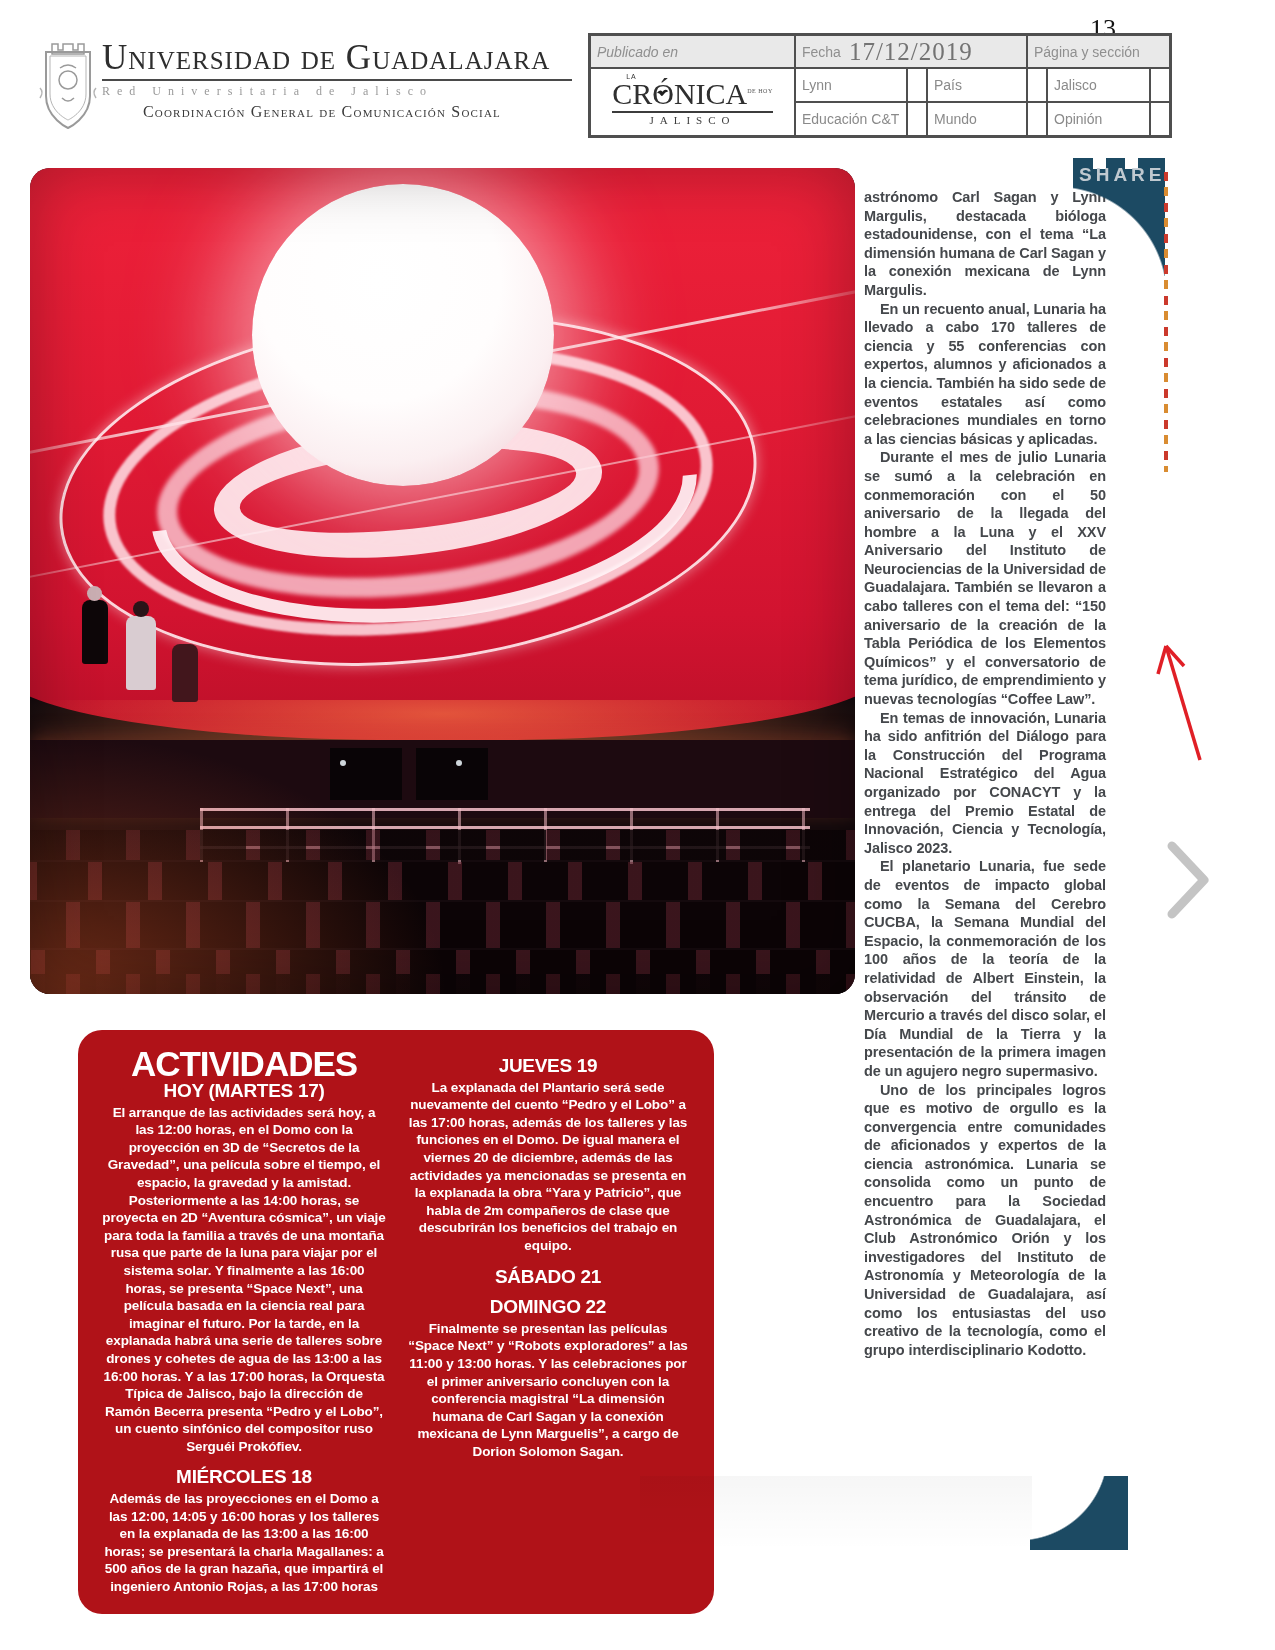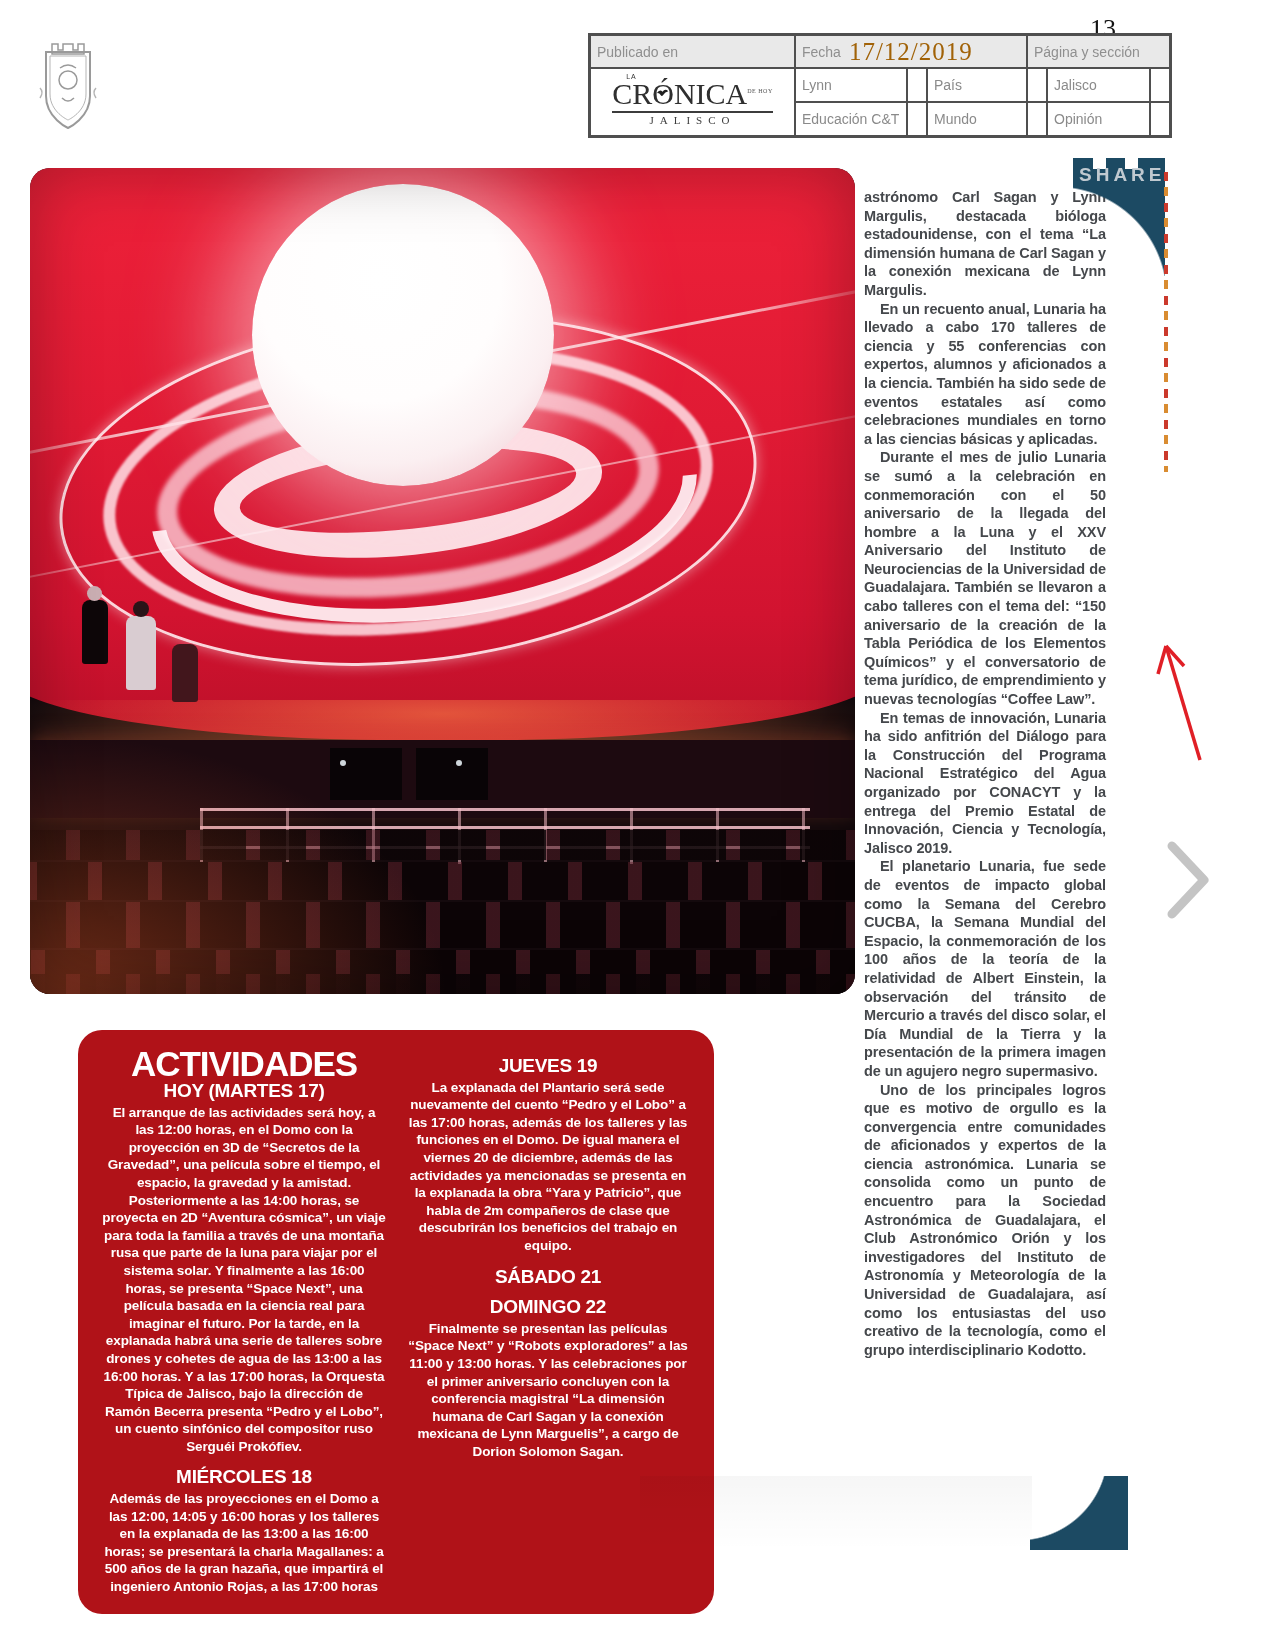--- a/index.html
+++ b/index.html
@@ -16,25 +16,25 @@
   .uni-dept{font-family:"Liberation Serif",serif;font-variant:small-caps;font-size:16px;color:#3a3a3a;
             letter-spacing:1.2px;margin-top:4px;text-align:center;width:440px;}
 
   
   .clip-table{position:absolute;left:588px;top:33px;display:grid;
               grid-template-columns:205px 112px 20px 100px 20px 103px 20px;
               grid-template-rows:33px 34px 34px;border:2px solid #4f4f4f;}
   .clip-table>div{border:1px solid #4f4f4f;display:flex;align-items:center;padding:0 6px;
                   font-size:14px;color:#8a8a8a;background:#fff;overflow:hidden;}
   .clip-table .hdr{background:#e9e9e9;color:#8f8f8f;}
-  .cell-pub{grid-column:1;grid-row:1;}
+  .cell-pub{grid-column:1;grid-row:1;font-style:italic;}
   .cell-fecha{grid-column:2/5;grid-row:1;gap:8px;}
   .cell-pagsec{grid-column:5/8;grid-row:1;}
   .cell-logo{grid-column:1;grid-row:2/4;justify-content:center;}
-  .date-val{font-family:"Liberation Serif",serif;font-size:25px;color:#a16207;letter-spacing:1px;}
+  .date-val{font-family:"Liberation Serif",serif;font-size:25px;color:#737373;letter-spacing:1px;}
   .cat{color:#7d7d7d;}
   .page-number{position:absolute;left:1090px;top:14px;font-family:"Liberation Serif",serif;
                font-size:26px;color:#141414;}
 
   
   .cronica{position:relative;text-align:center;line-height:1;}
   .cronica .la{position:absolute;left:14px;top:-6px;font-size:7px;letter-spacing:1px;color:#333;}
   .cron-name{font-family:"Liberation Serif",serif;font-size:30px;color:#2f2f2f;letter-spacing:0;}
   .cron-o{position:relative;display:inline-block;}
   .bird{position:absolute;left:4px;top:9px;width:13px;height:9px;}
@@ -131,20 +131,25 @@
 <div class="page">
 
   <svg class="crest" viewBox="0 0 60 96">
     <path d="M8 14 h44 v44 c0 22 -22 32 -22 32 s-22 -10 -22 -32 z" fill="none" stroke="#9a9a9a" stroke-width="2"></path>
     <path d="M12 18 h36 v38 c0 18 -18 26 -18 26 s-18 -8 -18 -26 z" fill="none" stroke="#b5b5b5" stroke-width="1"></path>
     <path d="M14 6 h6 v6 h5 v-6 h10 v6 h5 v-6 h6 v10 h-32 z" fill="none" stroke="#9a9a9a" stroke-width="1.5"></path>
     <circle cx="30" cy="42" r="9" fill="none" stroke="#9a9a9a" stroke-width="1.5"></circle>
     <path d="M24 60 q6 6 12 0 M22 30 q8 -6 16 0" fill="none" stroke="#9a9a9a" stroke-width="1.5"></path>
     <path d="M2 50 q4 4 0 10 M58 50 q-4 4 0 10" fill="none" stroke="#b5b5b5" stroke-width="1.5"></path>
   </svg>
+  <div class="uni-block">
+    <div class="uni-name">Universidad de Guadalajara</div>
+    <div class="uni-net">Red Universitaria de Jalisco</div>
+    <div class="uni-dept">Coordinación General de Comunicación Social</div>
+  </div>
 
   <div class="page-number">13</div>
 
   <div class="clip-table">
     <div class="hdr cell-pub">Publicado en</div>
     <div class="hdr cell-fecha">
       <span>Fecha</span>
       <span class="date-val">17/12/2019</span>
     </div>
     <div class="hdr cell-pagsec">Página y sección</div>
@@ -209,21 +214,21 @@
     <div class="seat-row sr4"></div>
     <div class="seat-row sr5"></div>
     <div class="warm-light"></div>
     <div class="vignette"></div>
   </div>
 
   <div class="article">
     <p class="first">astrónomo Carl Sagan y Lynn Margulis, destacada bióloga estadounidense, con el tema “La dimensión humana de Carl Sagan y la conexión mexicana de Lynn Margulis.</p>
     <p>En un recuento anual, Lunaria ha llevado a cabo 170 talleres de ciencia y 55 conferencias con expertos, alumnos y aficionados a la ciencia. También ha sido sede de eventos estatales así como celebraciones mundiales en torno a las ciencias básicas y aplicadas.</p>
     <p>Durante el mes de julio Lunaria se sumó a la celebración en conmemoración con el 50 aniversario de la llegada del hombre a la Luna y el XXV Aniversario del Instituto de Neurociencias de la Universidad de Guadalajara. También se llevaron a cabo talleres con el tema del: “150 aniversario de la creación de la Tabla Periódica de los Elementos Químicos” y el conversatorio de tema jurídico, de emprendimiento y nuevas tecnologías “Coffee Law”.</p>
-    <p>En temas de innovación, Lunaria ha sido anfitrión del Diálogo para la Construcción del Programa Nacional Estratégico del Agua organizado por CONACYT y la entrega del Premio Estatal de Innovación, Ciencia y Tecnología, Jalisco 2019.</p>
+    <p>En temas de innovación, Lunaria ha sido anfitrión del Diálogo para la Construcción del Programa Nacional Estratégico del Agua organizado por CONACYT y la entrega del Premio Estatal de Innovación, Ciencia y Tecnología, Jalisco 2023.</p>
     <p>El planetario Lunaria, fue sede de eventos de impacto global como la Semana del Cerebro CUCBA, la Semana Mundial del Espacio, la conmemoración de los 100 años de la teoría de la relatividad de Albert Einstein, la observación del tránsito de Mercurio a través del disco solar, el Día Mundial de la Tierra y la presentación de la primera imagen de un agujero negro supermasivo.</p>
     <p>Uno de los principales logros que es motivo de orgullo es la convergencia entre comunidades de aficionados y expertos de la ciencia astronómica. Lunaria se consolida como un punto de encuentro para la Sociedad Astronómica de Guadalajara, el Club Astronómico Orión y los investigadores del Instituto de Astronomía y Meteorología de la Universidad de Guadalajara, así como los entusiastas del uso creativo de la tecnología, como el grupo interdisciplinario Kodotto.</p>
   </div>
 
   <div class="red-box">
     <div class="red-col">
       <div class="box-title">ACTIVIDADES</div>
       <div class="box-day">HOY (MARTES 17)</div>
       <p>El arranque de las actividades será hoy, a las 12:00 horas, en el Domo con la proyección en 3D de “Secretos de la Gravedad”, una película sobre el tiempo, el espacio, la gravedad y la amistad. Posteriormente a las 14:00 horas, se proyecta en 2D “Aventura cósmica”, un viaje para toda la familia a través de una montaña rusa que parte de la luna para viajar por el sistema solar. Y finalmente a las 16:00 horas, se presenta “Space Next”, una película basada en la ciencia real para imaginar el futuro. Por la tarde, en la explanada habrá una serie de talleres sobre drones y cohetes de agua de las 13:00 a las 16:00 horas. Y a las 17:00 horas, la Orquesta Típica de Jalisco, bajo la dirección de Ramón Becerra presenta “Pedro y el Lobo”, un cuento sinfónico del compositor ruso Serguéi Prokófiev.</p>
       <div class="box-day mid">MIÉRCOLES 18</div>

